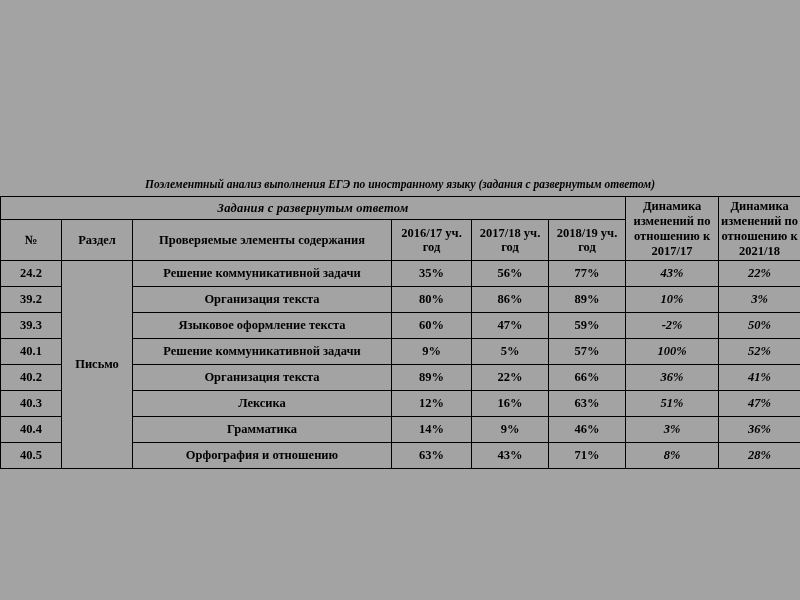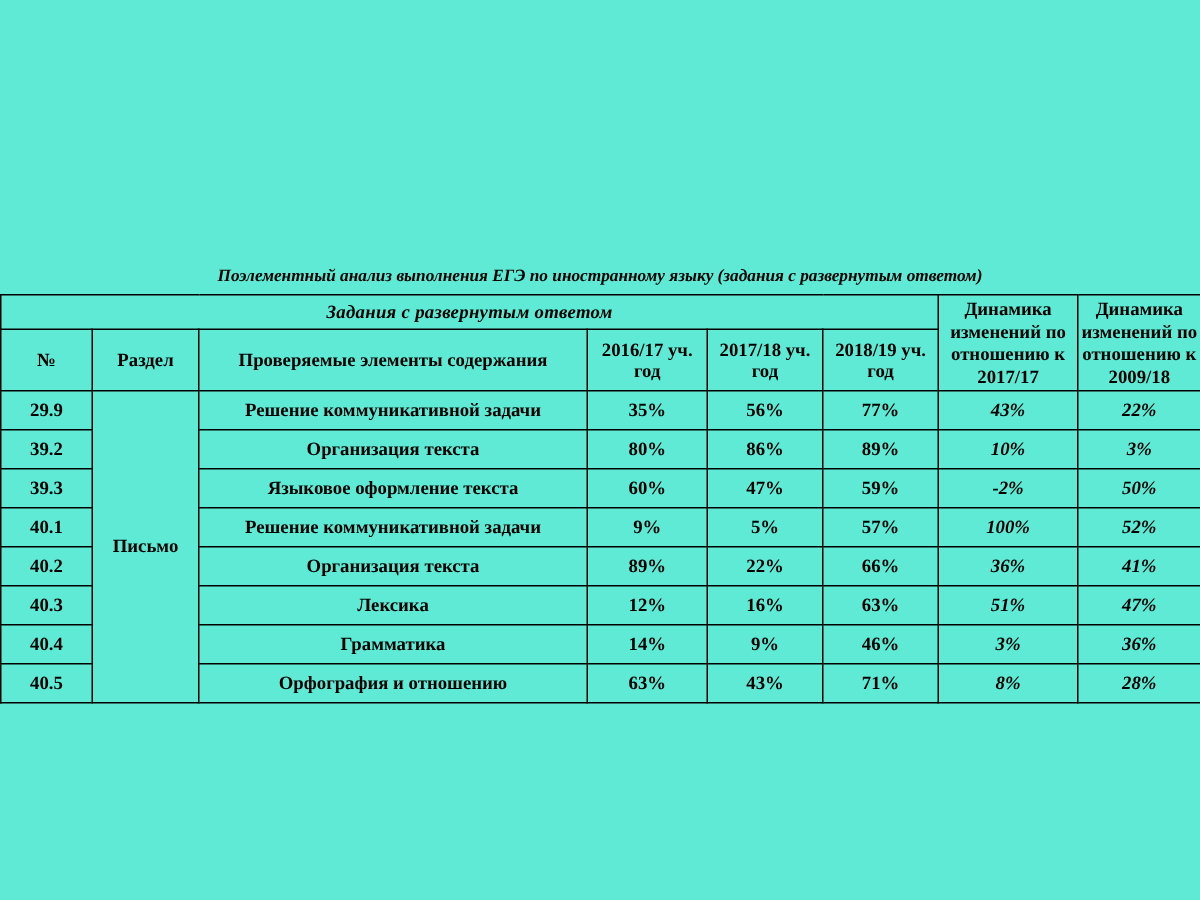--- a/index.html
+++ b/index.html
@@ -11,21 +11,21 @@
     overflow: hidden;
   }
   body {
     font-family: "Liberation Serif", serif;
     color: #000000;
   }
   .page {
     position: relative;
     width: 800px;
     height: 600px;
-    background: #5eead4;
+    background: #a3a3a3;
   }
   .doc-title {
     position: absolute;
     left: 0;
     top: 178px;
     width: 800px;
     text-align: center;
     font-family: "Liberation Serif", serif;
     font-style: italic;
     font-weight: bold;
@@ -114,33 +114,33 @@
       <col class="c-y1">
       <col class="c-y2">
       <col class="c-y3">
       <col class="c-d1">
       <col class="c-d2">
     </colgroup>
     <tbody>
       <tr>
         <td class="band-title" colspan="6">Задания с развернутым ответом</td>
         <td class="hdr-small" rowspan="2">Динамика изменений по отношению к 2017/17</td>
-        <td class="hdr-small" rowspan="2">Динамика изменений по отношению к 2009/18</td>
+        <td class="hdr-small" rowspan="2">Динамика изменений по отношению к 2021/18</td>
       </tr>
       <tr>
         <td class="hdr-cell">№</td>
         <td class="hdr-cell">Раздел</td>
         <td class="hdr-cell">Проверяемые элементы содержания</td>
         <td class="hdr-cell">2016/17 уч. год</td>
         <td class="hdr-cell">2017/18 уч. год</td>
         <td class="hdr-cell">2018/19 уч. год</td>
       </tr>
 
       <tr>
-        <td class="row-cell">29.9</td>
+        <td class="row-cell">24.2</td>
         <td class="section-cell" rowspan="8">Письмо</td>
         <td class="row-cell content-cell">Решение коммуникативной задачи</td>
         <td class="row-cell">35%</td>
         <td class="row-cell">56%</td>
         <td class="row-cell">77%</td>
         <td class="row-cell dyn-cell">43%</td>
         <td class="row-cell dyn-cell">22%</td>
       </tr>
 
       <tr>

